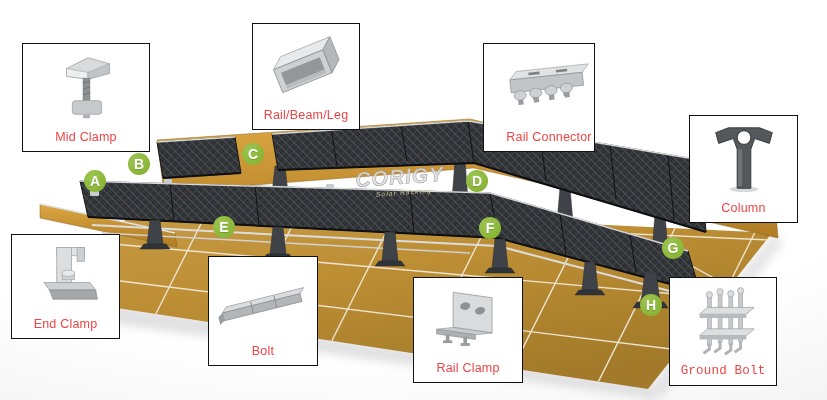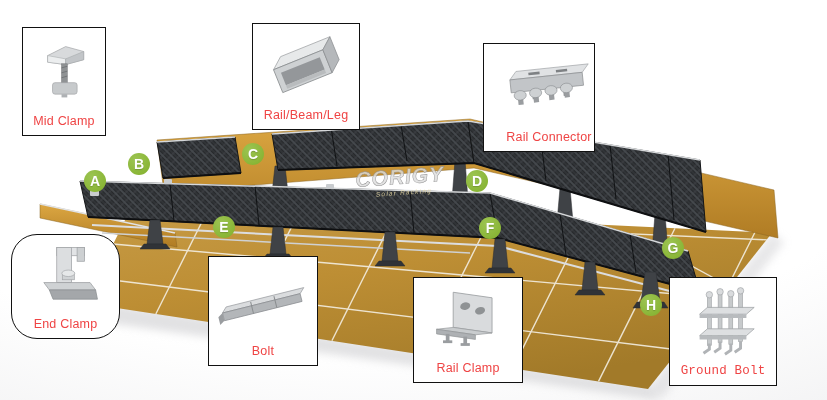--- a/index.html
+++ b/index.html
@@ -14,25 +14,25 @@
     position:absolute;background:#fff;border:1px solid #111;box-sizing:border-box;
     display:flex;flex-direction:column;align-items:center;justify-content:flex-end;
     z-index:5;
   }
   .callout .thumb{flex:1 1 auto;width:100%;display:flex;align-items:center;justify-content:center;}
   .callout .thumb svg{display:block;}
   .callout .label{
     flex:0 0 auto;margin:0 2px 7px 2px;font-size:12.5px;line-height:13px;color:#ef4444;
     text-align:center;letter-spacing:.2px;white-space:nowrap;
   }
-  .co-mid-clamp      {left:22px;  top:27px;  width:84px; height:109px;}
+  .co-mid-clamp      {left:22px;  top:43px;  width:128px; height:109px;}
   .co-rail-beam-leg  {left:252px; top:23px;  width:108px; height:107px;}
   .co-rail-connector {left:483px; top:43px;  width:112px; height:109px;padding-left:20px;}
   .co-column         {left:689px; top:115px; width:109px; height:108px;}
-  .co-end-clamp      {left:11px;  top:234px; width:109px; height:105px;border-radius:26px;}
+  .co-end-clamp      {left:11px;  top:234px; width:109px; height:105px;}
   .co-beam           {left:208px; top:256px; width:110px; height:110px;}
   .co-rail-clamp     {left:413px; top:277px; width:110px; height:106px;}
   .co-ground-bolt    {left:669px; top:277px; width:108px; height:109px;font-family:Liberation Mono, monospace;}
   
   .badge{
     position:absolute;width:22px;height:22px;border-radius:50%;
     background:radial-gradient(circle at 35% 30%, #9cc452 0%, #8ab637 70%, #7fa930 100%);
     color:#fff;font-weight:bold;font-size:14px;line-height:22px;text-align:center;
     transform:translate(-50%,-50%);z-index:4;
     text-shadow:0 1px 1px rgba(0,0,0,.18);
@@ -232,20 +232,31 @@
             <ellipse cx="54" cy="43" rx="7" ry="5.5" fill="#ced1d3" stroke="#8a8d90" stroke-width="0.7"></ellipse>
             <rect x="69" y="44" width="6" height="9" fill="#9a9da0"></rect>
             <ellipse cx="72" cy="42" rx="7" ry="5.5" fill="#ced1d3" stroke="#8a8d90" stroke-width="0.7"></ellipse>
           </g>
         </g>
       </svg>
     </div>
     <div class="label">Rail Connector</div>
   </div>
 
+  <div class="callout co-column">
+    <div class="thumb">
+      <svg width="100" height="78" viewBox="0 0 100 80">
+        <ellipse cx="50" cy="71" rx="15" ry="3" fill="#d7d8da"></ellipse>
+        <path d="M21,13 L34,8 L66,8 L79,13 L76,24 L61,19 L57,30 L57,70 L43,70 L43,30 L39,19 L24,24 Z" fill="#54585c" stroke="#3a3d40" stroke-width="1"></path>
+        <rect x="44" y="30" width="4" height="38" fill="#7b7f83" opacity="0.7"></rect>
+        <circle cx="50" cy="18" r="7" fill="#fcfcfc" stroke="#303234" stroke-width="1"></circle>
+      </svg>
+    </div>
+    <div class="label">Column</div>
+  </div>
 
   <div class="callout co-end-clamp">
     <div class="thumb">
       <svg width="100" height="74" viewBox="0 0 100 80">
         <rect x="40" y="8" width="30" height="9" fill="#e2e4e6" stroke="#a0a3a6" stroke-width="0.8"></rect>
         <rect x="62" y="8" width="8" height="15" fill="#cdd0d2" stroke="#a0a3a6" stroke-width="0.8"></rect>
         <rect x="40" y="8" width="16" height="38" fill="#dcdee0" stroke="#a0a3a6" stroke-width="0.8"></rect>
         <rect x="46" y="36" width="13" height="7" fill="#d0d3d5" stroke="#a0a3a6" stroke-width="0.7"></rect>
         <ellipse cx="52.5" cy="36" rx="7" ry="3.5" fill="#e6e8e9" stroke="#a0a3a6" stroke-width="0.7"></ellipse>
         <polygon points="26,46 76,46 82,54 32,54" fill="#cfd2d4" stroke="#9a9da0" stroke-width="0.8"></polygon>

